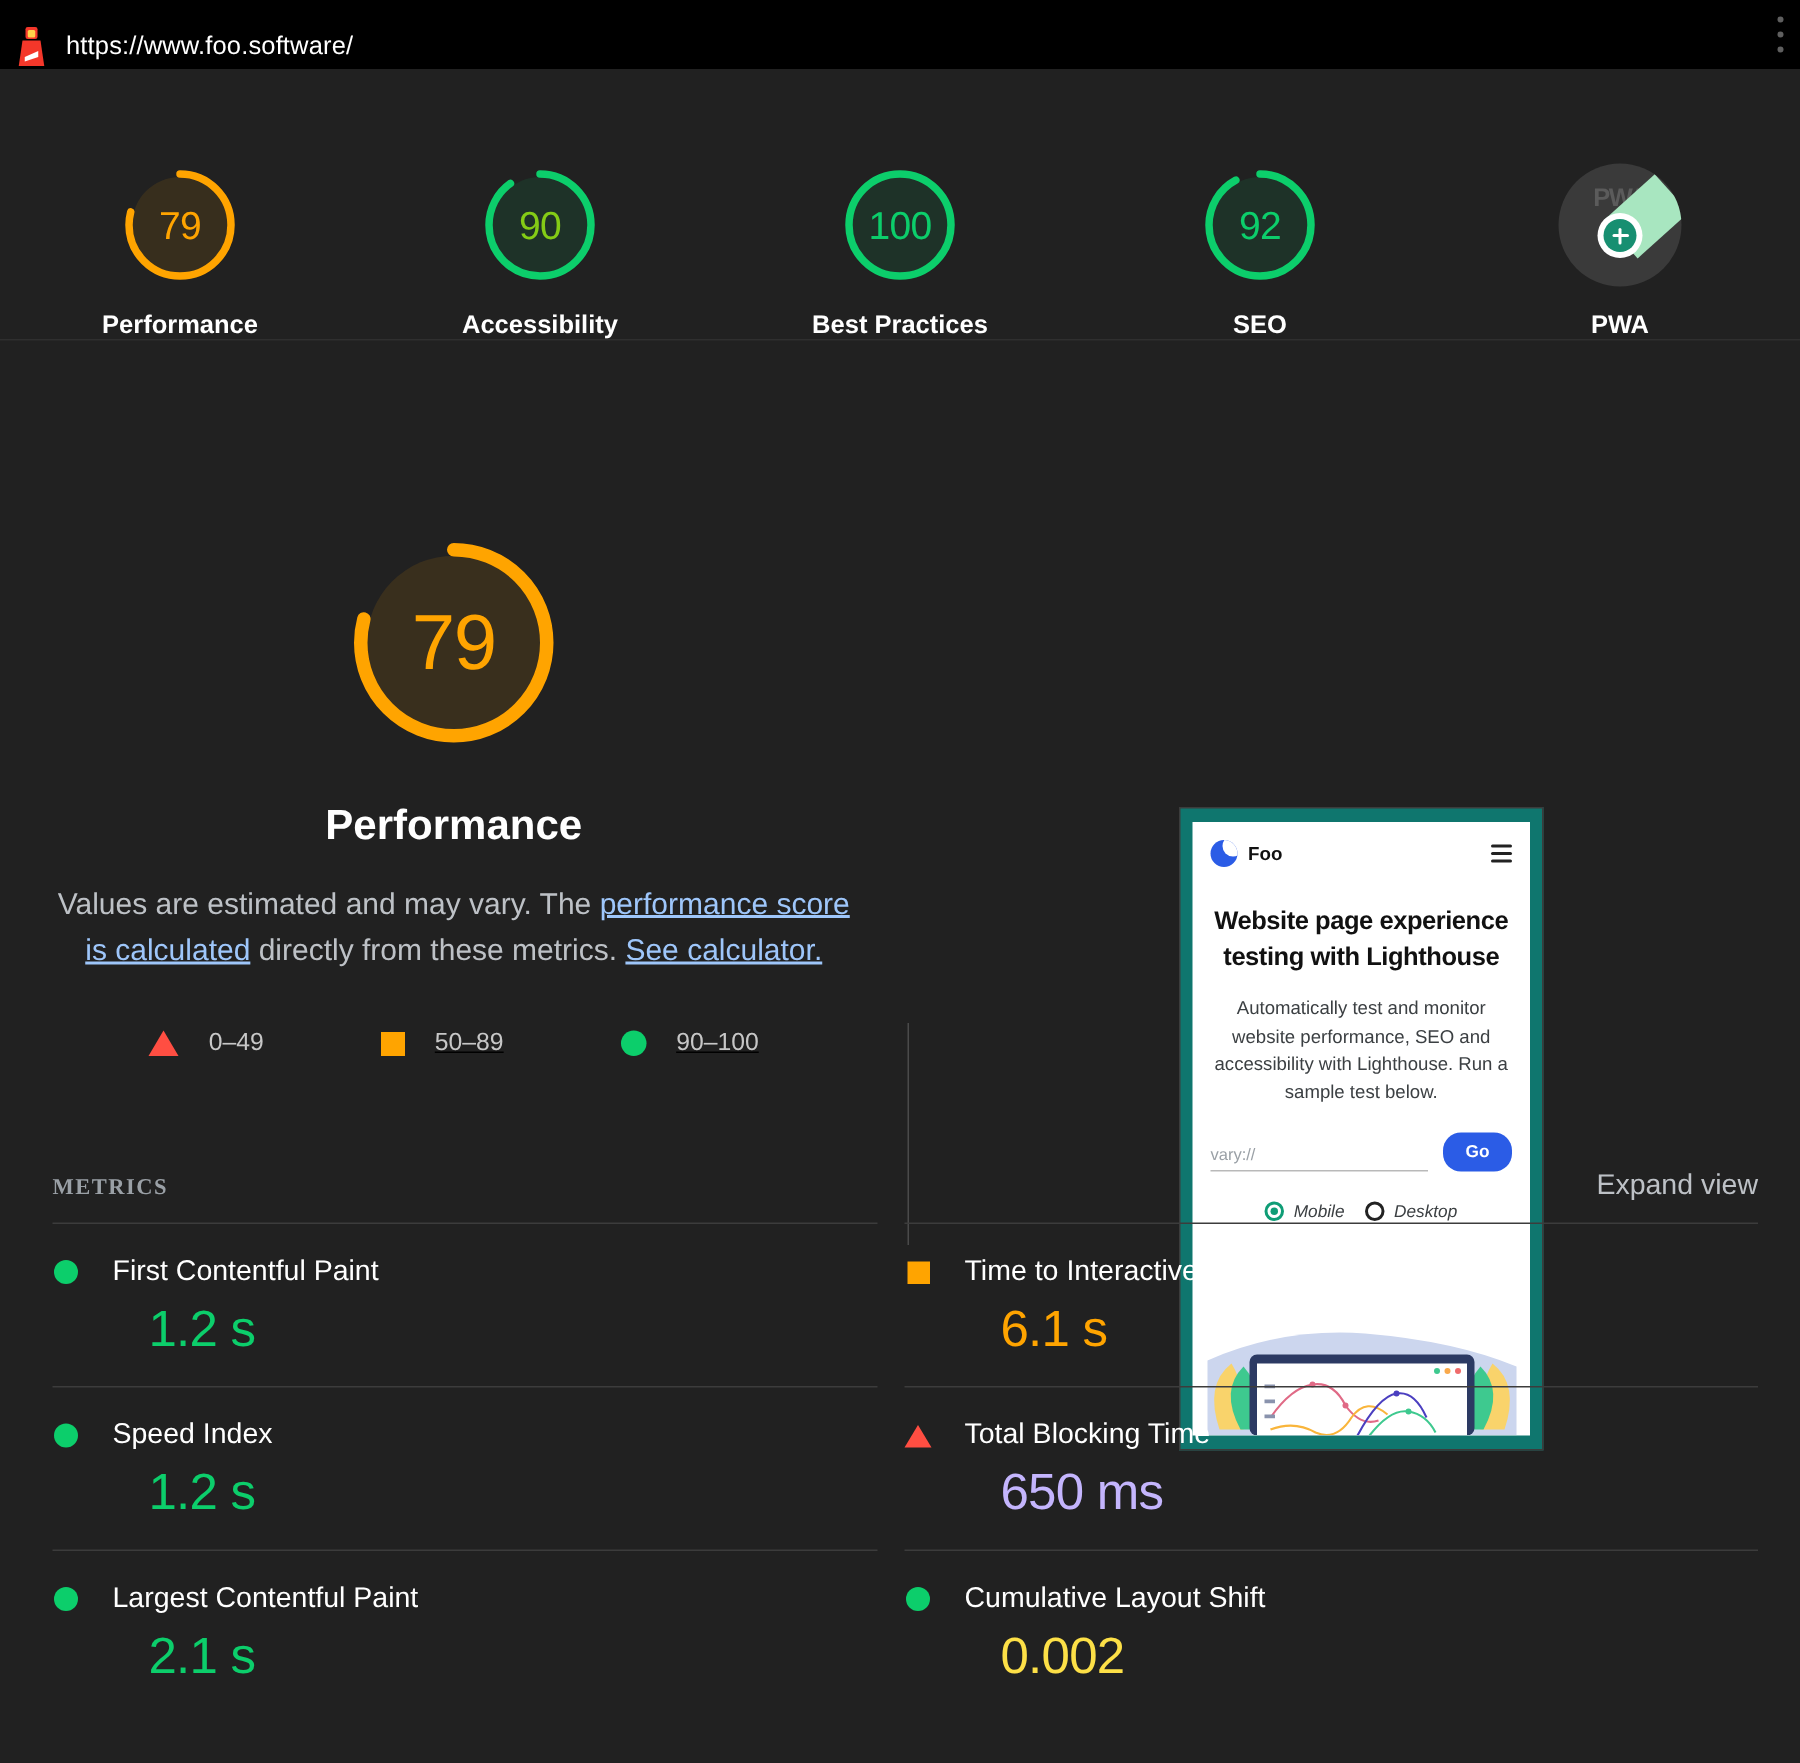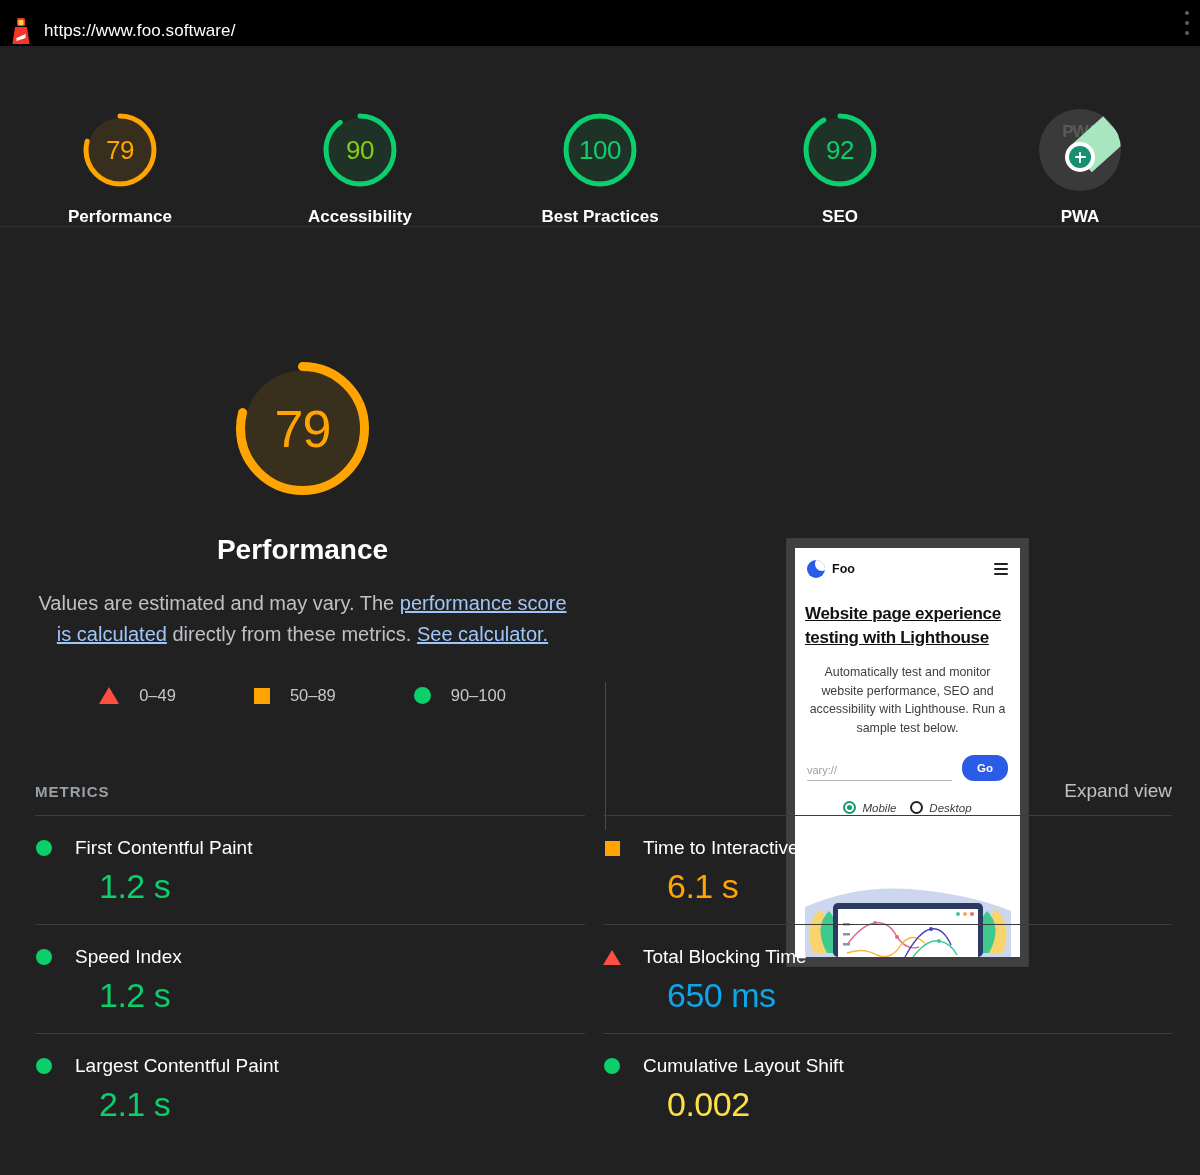--- a/index.html
+++ b/index.html
@@ -74,64 +74,64 @@
   }
   .cat-title { margin-top: 32px; color: #fff; font-size: 28px; font-weight: bold; }
   .cat-desc {
     margin-top: 22px; width: 530px; text-align: center;
     color: #bdc1c6; font-size: 20px; line-height: 31px;
   }
   .cat-desc a { color: #9ec6fa; text-decoration: underline; }
 
   .legend { margin-top: 36px; display: flex; align-items: center; gap: 0; }
   .legend-item { display: flex; align-items: center; }
-  .legend-item + .legend-item { margin-left: 78px; }
+  .legend-item + .legend-item { margin-left: 78px; text-decoration: underline; }
   .legend-item .txt { color: #c7c7c7; font-size: 16.5px; margin-left: 20px; }
   .mk-tri { width: 0; height: 0; border-left: 10px solid transparent;
             border-right: 10px solid transparent; border-bottom: 17px solid #ff4e42; }
   .mk-sq  { width: 16px; height: 16px; background: #ffa400; }
   .mk-ci  { width: 17px; height: 17px; border-radius: 50%; background: #0cce6b; }
 
   .vdiv { position: absolute; left: 605px; top: 455px; width: 1px; height: 148px; background: #4a4a4a; }
 
   
   .phone {
     position: absolute; left: 786px; top: 311px;
     width: 243px; height: 429px;
-    background: #404040; border: 1px solid #3c3c3c;
+    background: #0f766e; border: 1px solid #3c3c3c;
     padding: 9px 8px;
   }
   .phone-screen { width: 100%; height: 100%; background: #fff; overflow: hidden; position: relative;
                   display: flex; flex-direction: column; }
   .ph-head { display: flex; align-items: center; padding: 12px 12px 0 12px; }
   .ph-logo { width: 18px; height: 18px; border-radius: 50%; background: #2b5ce6; position: relative; overflow: hidden; }
   .ph-logo::after { content: ""; position: absolute; width: 14px; height: 14px; border-radius: 50%;
                     background: #fff; left: 8px; top: -3px; }
   .ph-brand { font-size: 12.5px; font-weight: bold; color: #111; margin-left: 7px; }
   .ph-burger { margin-left: auto; width: 14px; display: flex; flex-direction: column; gap: 3px; }
   .ph-burger i { display: block; height: 2px; background: #222; border-radius: 1px; }
-  .ph-h1 { margin: 24px 10px 0; font-size: 17px; line-height: 24px;
-           font-weight: bold; color: #111; letter-spacing: -.3px; text-decoration: underline; }
+  .ph-h1 { margin: 24px 10px 0; text-align: center; font-size: 17px; line-height: 24px;
+           font-weight: bold; color: #111; letter-spacing: -.3px; }
   .ph-p { margin: 13px 12px 0; text-align: center; font-size: 12.4px; line-height: 18.5px; color: #3c4043; }
   .ph-form { margin: 18px 12px 0; display: flex; align-items: flex-end; gap: 10px; }
   .ph-input { flex: 1 1 auto; border-bottom: 1px solid #b9b9b9; padding-bottom: 4px;
               font-size: 11px; color: #9aa0a6; }
   .ph-go { background: #2b5ce6; color: #fff; font-size: 11.5px; font-weight: bold;
            padding: 7px 15px; border-radius: 12px; }
   .ph-radios { margin-top: 20px; display: flex; align-items: center; justify-content: center; gap: 14px; }
   .ph-radio { display: flex; align-items: center; gap: 6px; font-size: 11.5px; color: #3c4043; font-style: italic; }
   .rdo { width: 13px; height: 13px; border-radius: 50%; border: 2px solid #222; }
   .rdo.on { border-color: #0f9d76; position: relative; }
   .rdo.on::after { content: ""; position: absolute; inset: 2px; border-radius: 50%; background: #0f9d76; }
   .ph-art { margin-top: 8px; flex: 1 1 auto; position: relative; overflow: hidden; }
 
   
   .metrics { position: absolute; top: 780px; left: 0; width: 1200px; }
   .metrics-head { display: flex; align-items: baseline; padding: 0 28px 0 35px; }
-  .metrics-title { color: #9aa0a6; font-size: 15px; font-weight: bold; letter-spacing: 1px; }
+  .metrics-title { color: #9aa0a6; font-size: 15px; font-weight: bold; letter-spacing: 1px; font-family: Liberation Serif, serif; }
   .expand-view { margin-left: auto; color: #bdc1c6; font-size: 19px; }
   .metric-cols { display: flex; margin-top: 13px; }
   .mcol { width: 600px; }
   .mcol.left { padding: 0 15px 0 35px; }
   .mcol.right { padding: 0 28px 0 3px; }
   .metric {
     border-top: 1px solid #3c3c3c; padding: 21px 0 18px 0;
   }
   .metric-row { display: flex; align-items: center; }
   .metric-name { color: #fff; font-size: 19px; margin-left: 22px; }
@@ -360,21 +360,21 @@
         </div>
         <div class="metric-value" style="color:#ffa400">6.1 s</div>
       </div>
       <div class="metric">
         <div class="metric-row">
           <span class="m-mark">
               <span class="mk-tri"></span>
             </span>
           <span class="metric-name">Total Blocking Time</span>
         </div>
-        <div class="metric-value" style="color:#0ea5e9">650 ms</div>
+        <div class="metric-value" style="color:#c4b5fd">650 ms</div>
       </div>
       <div class="metric">
         <div class="metric-row">
           <span class="m-mark">
               <span class="mk-ci"></span>
             </span>
           <span class="metric-name">Cumulative Layout Shift</span>
         </div>
         <div class="metric-value" style="color:#fde047">0.002</div>
       </div>

